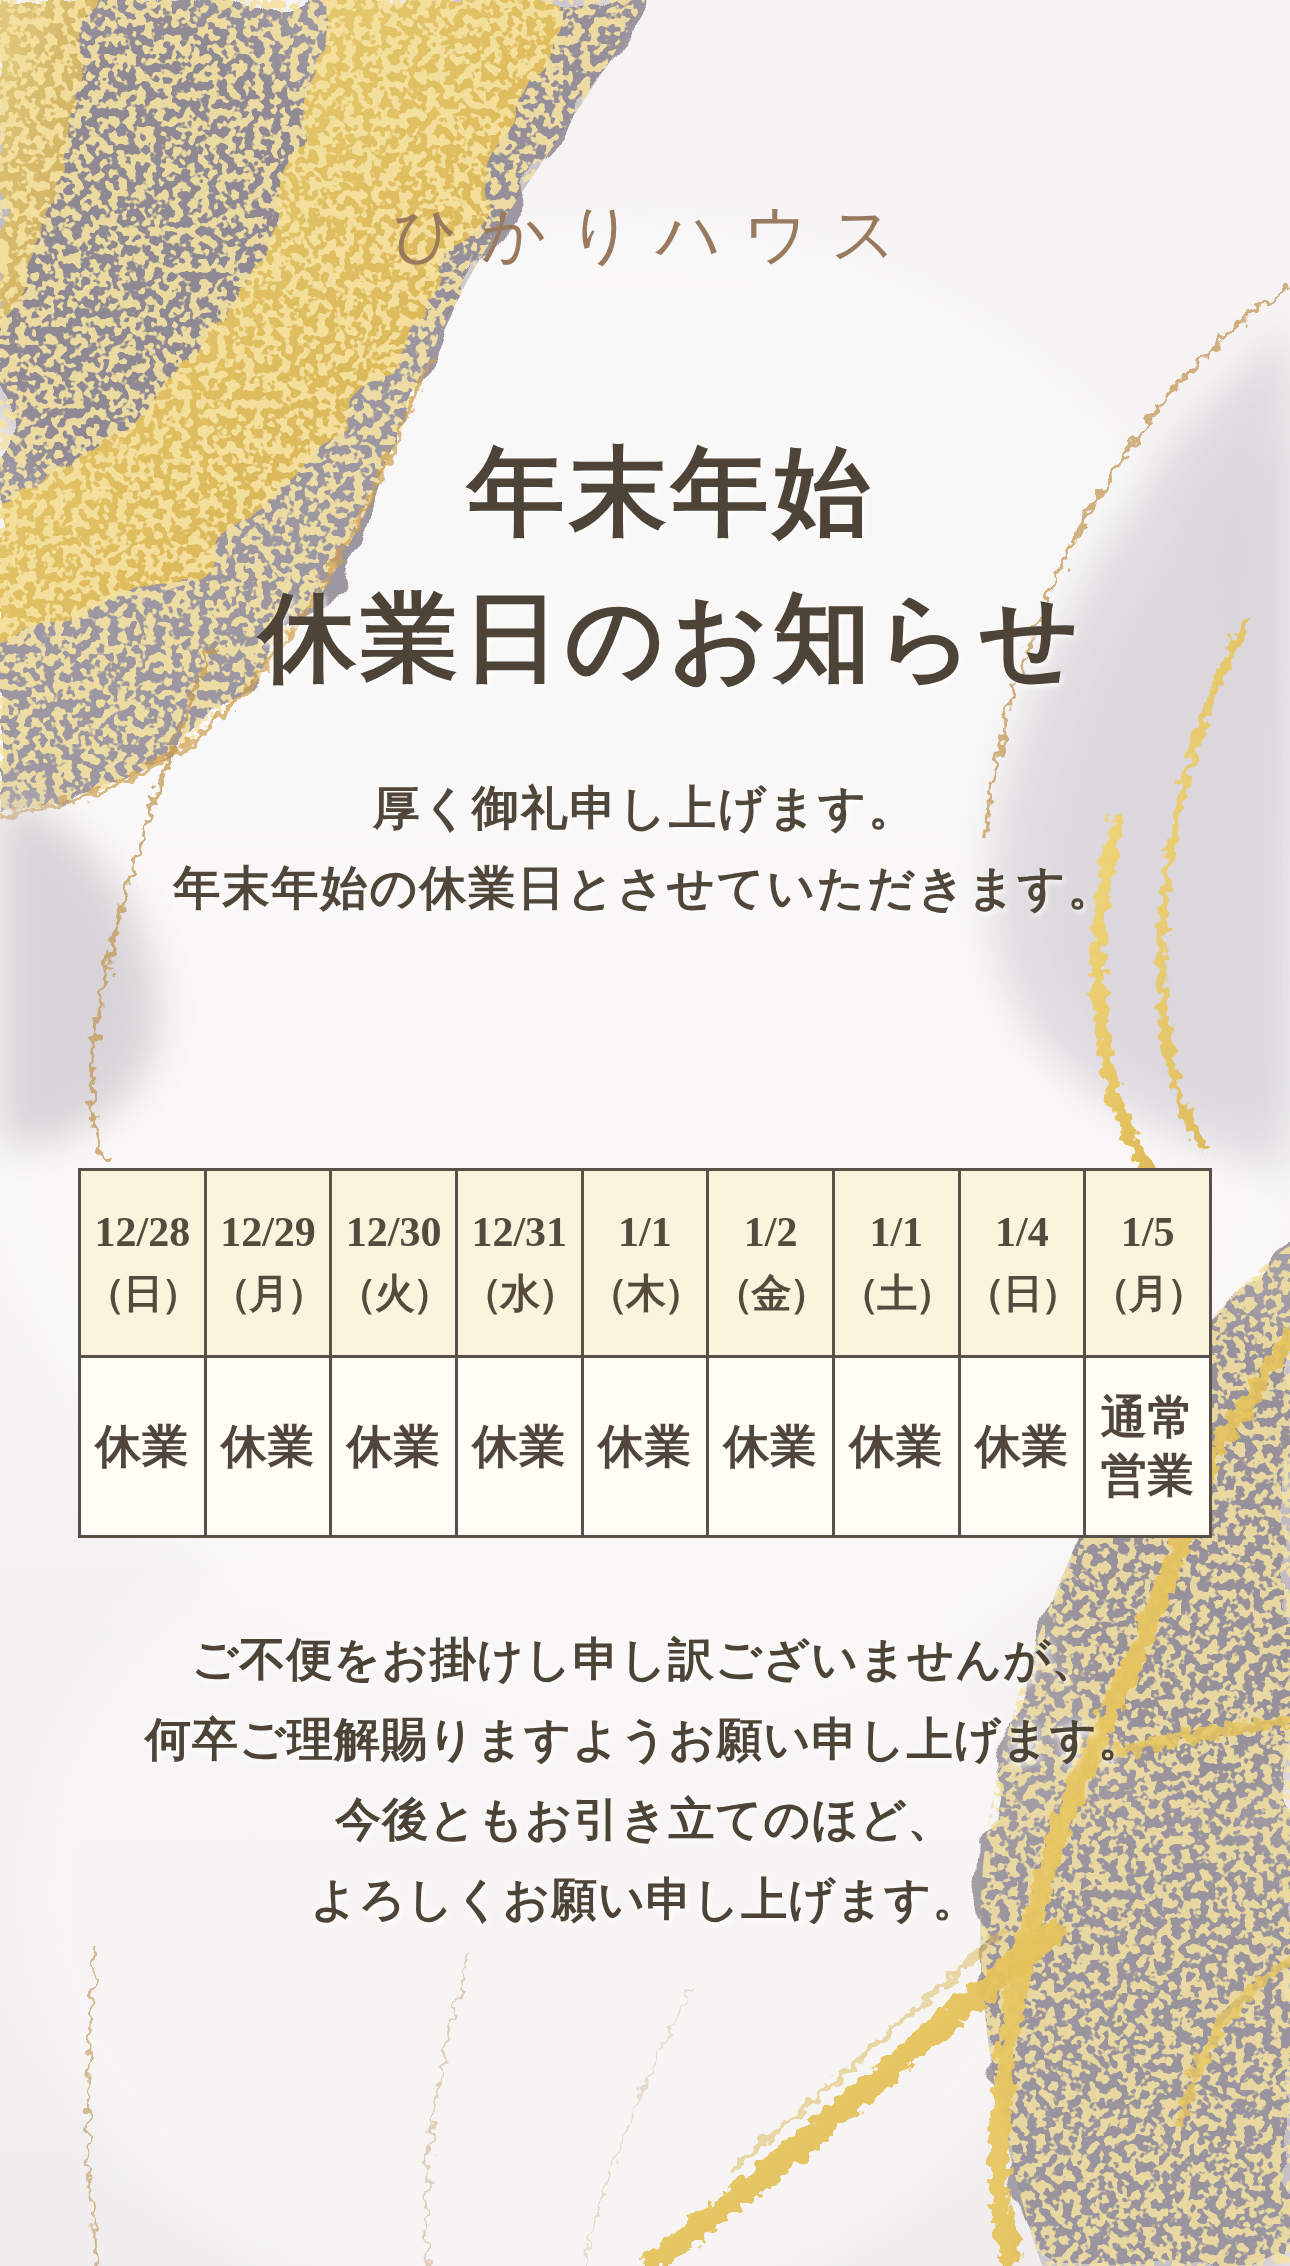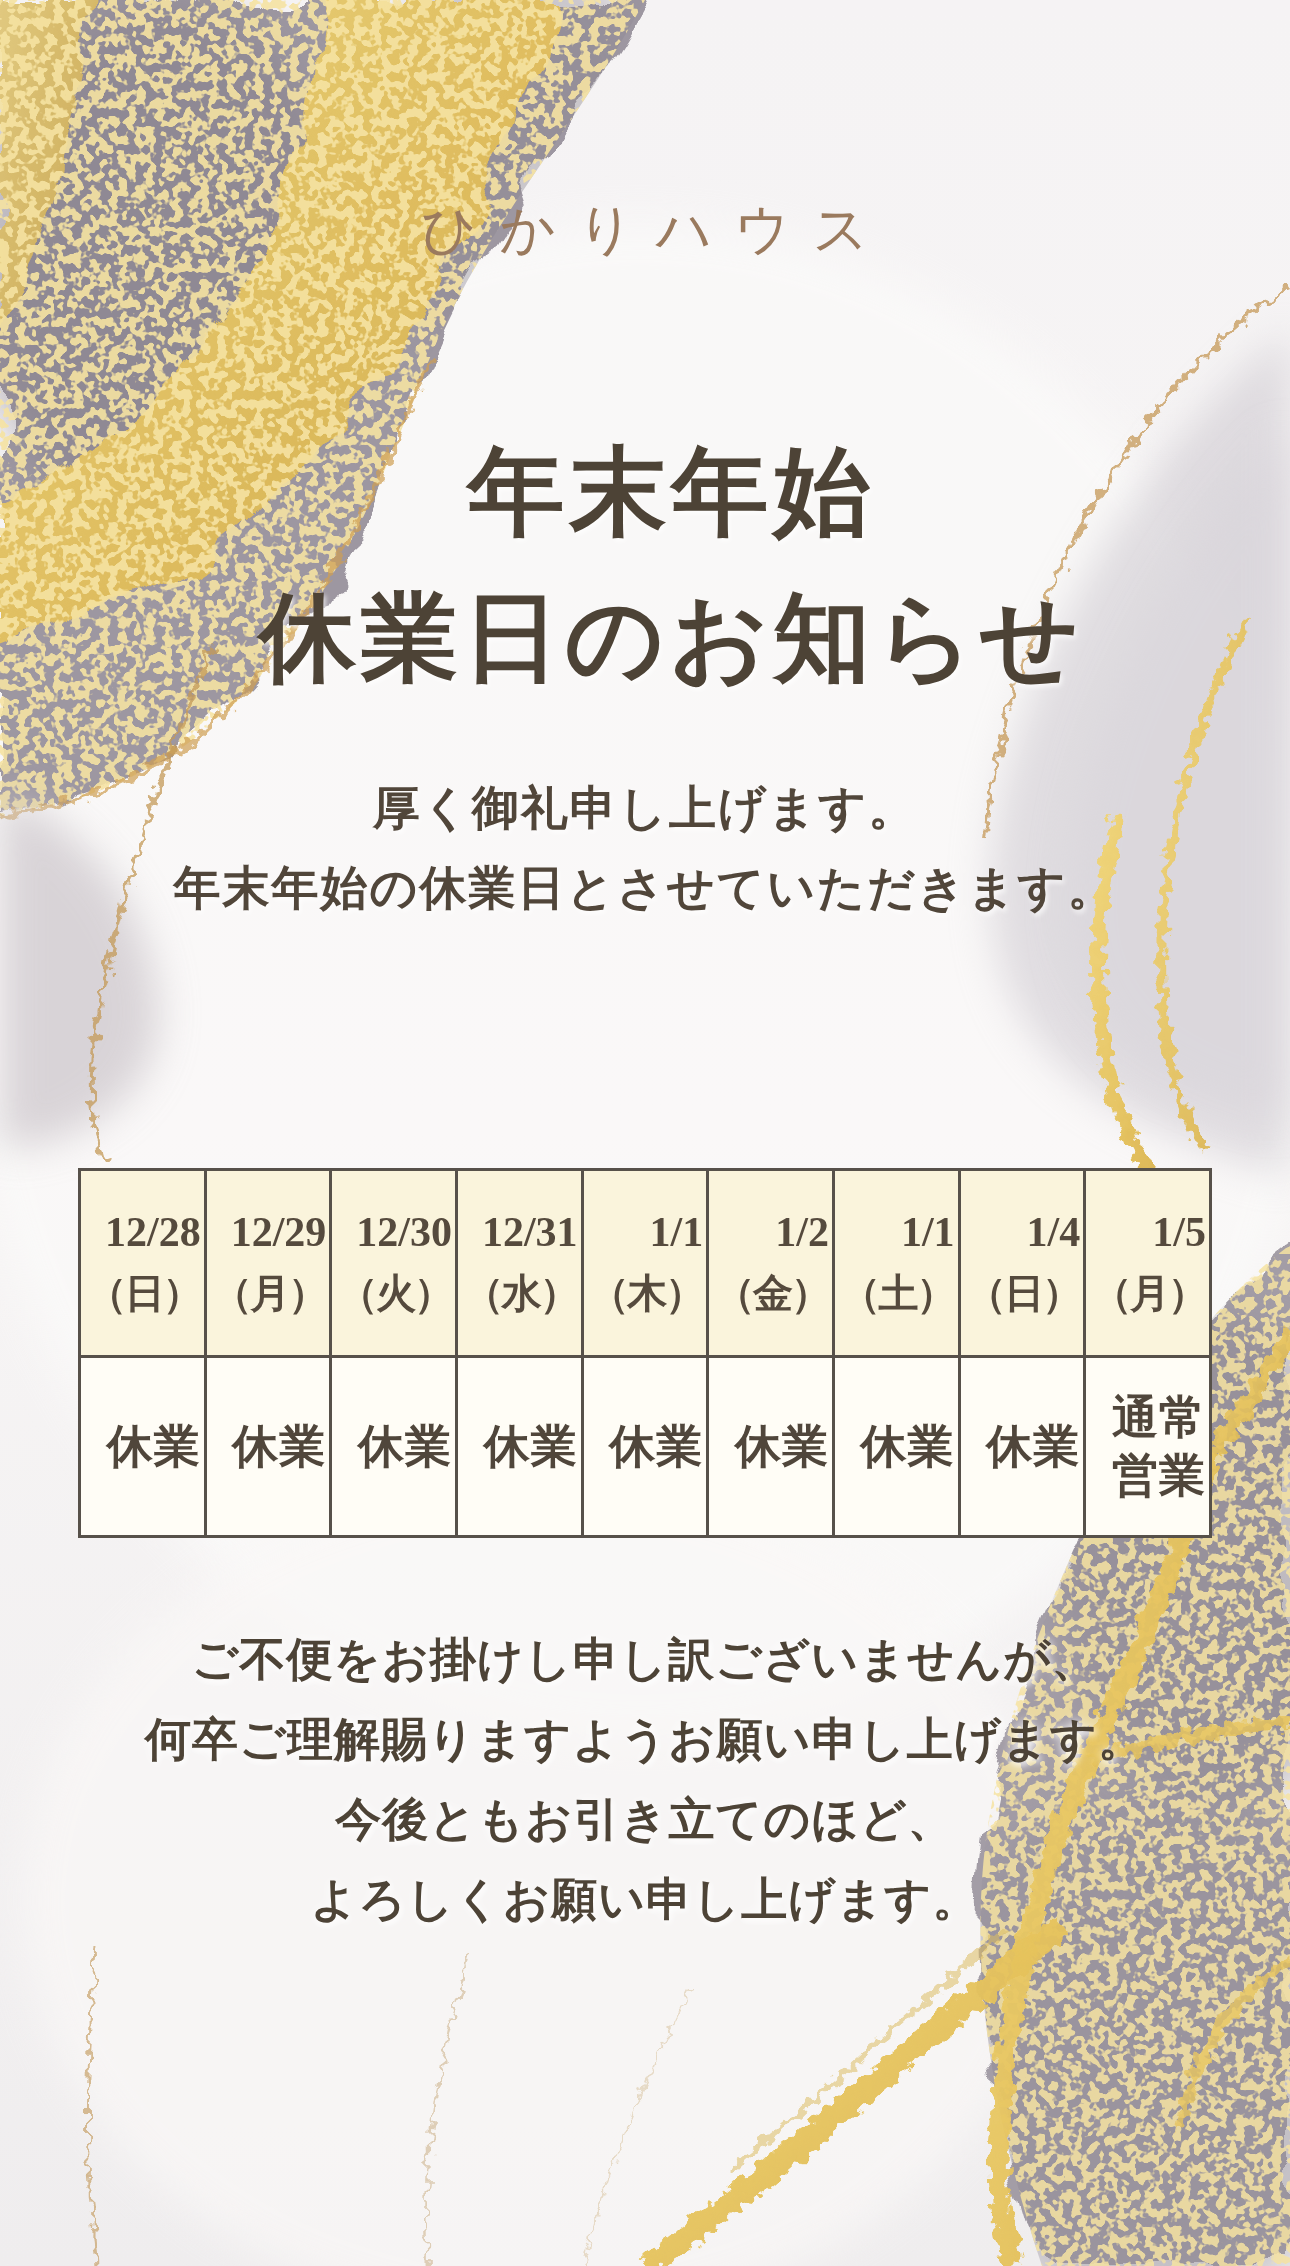--- a/index.html
+++ b/index.html
@@ -6,21 +6,21 @@
   .sheet{
     position:relative;width:1290px;height:2266px;overflow:hidden;
     background:#f3f1f2;
     font-family:"Liberation Serif","DejaVu Serif",serif;
   }
   .bg{position:absolute;left:0;top:0;width:100%;height:100%;display:block;}
 
   .store-name{
     position:absolute;top:198px;left:0;width:100%;text-align:center;
     font-family:"Liberation Sans","DejaVu Sans",sans-serif;
-    font-size:55px;line-height:1.15;font-weight:400;
+    font-size:64px;line-height:1.15;font-weight:400;
     color:#9a7a5e;letter-spacing:22px;text-indent:22px;
   }
   .title{
     position:absolute;top:420px;left:0;width:100%;margin:0;text-align:center;
     font-size:97px;line-height:146px;font-weight:600;color:#4d4336;
     letter-spacing:5px;text-indent:5px;
     text-shadow:2px 3px 5px rgba(255,255,255,0.75);
   }
   .title-line{display:block;margin-left:48px;}
   .greeting{
@@ -30,21 +30,21 @@
     text-shadow:2px 3px 5px rgba(255,255,255,0.8);
   }
   .greeting p,.closing p{margin:0;}
 
   .schedule{
     position:absolute;left:78px;top:1168px;width:1134px;
     border-collapse:collapse;table-layout:fixed;
     background:transparent;
   }
   .schedule th,.schedule td{
-    border:3px solid #57514a;text-align:right;vertical-align:middle;padding:0 3px;
+    border:3px solid #57514a;text-align:center;vertical-align:middle;padding:0 3px;
   }
   .schedule th{
     height:184px;background:#faf4dc;color:#554a3d;
     font-size:42px;font-weight:600;line-height:62px;
   }
   .schedule th .d{display:block;}
   .schedule th .w{display:block;font-size:40px;letter-spacing:-2px;}
   .schedule td{
     height:177px;background:#fffdf6;color:#50463b;
     font-size:46px;font-weight:600;line-height:58px;letter-spacing:1px;

